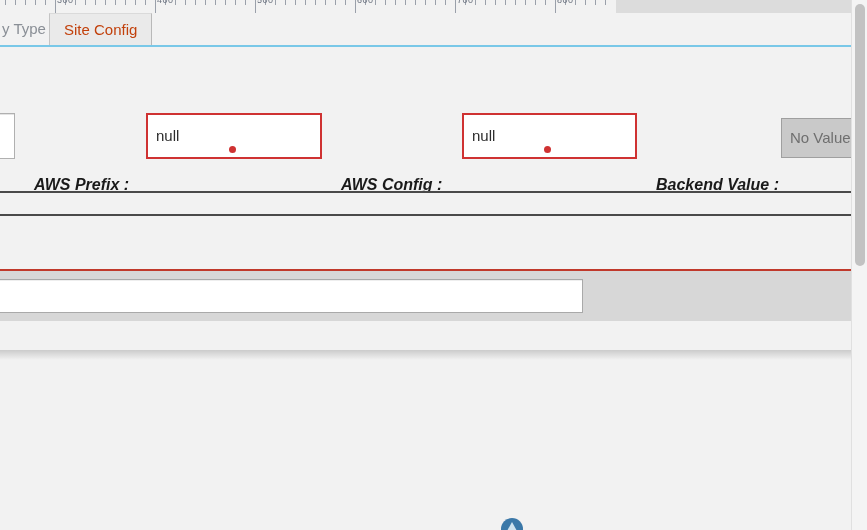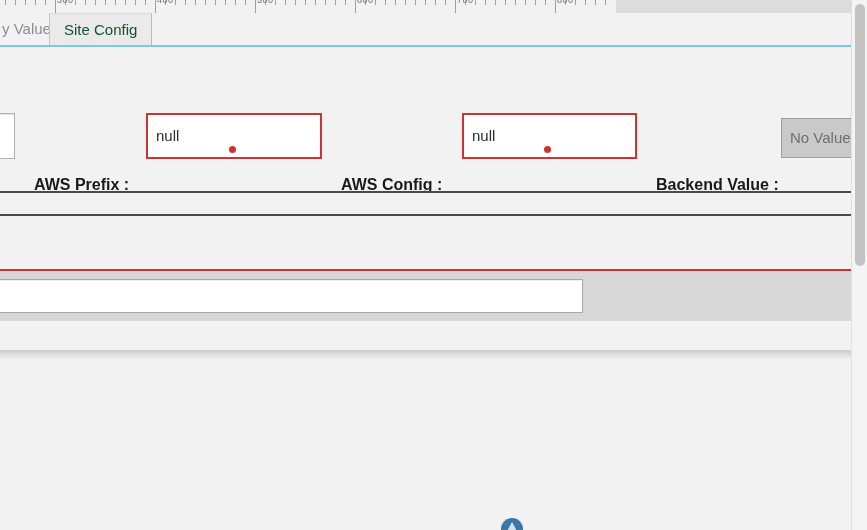--- a/index.html
+++ b/index.html
@@ -84,21 +84,21 @@
     white-space: nowrap;
   }
   .tab.inactive {
     left: -12px;
     color: #8a8f96;
     background: #f2f2f2;
     border-right: 1px solid #c4c4c4;
   }
   .tab.active {
     left: 49px;
-    color: #14532d;
+    color: #c2410c;
     background: #eaeaea;
     border-left: 1px solid #c4c4c4;
     border-right: 1px solid #b9b9b9;
     border-top: 1px solid #dadada;
   }
   .tabbar-underline {
     position: absolute;
     left: 0;
     top: 45px;
     width: 867px;
@@ -115,20 +115,21 @@
     height: 145px;
     background: #f2f2f2;
   }
   .field-label {
     position: absolute;
     font-size: 16px;
     font-weight: bold;
     color: #1a1a1a;
     white-space: nowrap;
     line-height: 20px;
+    font-style: italic;
   }
   .text-input {
     position: absolute;
     box-sizing: border-box;
     background: #ffffff;
     font-size: 15px;
     color: #2c2c2c;
     line-height: 34px;
     padding: 0 8px;
     white-space: nowrap;
@@ -317,21 +318,21 @@
         <div class="ruler-num" style="left: 257px;">500</div>
         <div class="ruler-num" style="left: 357px;">600</div>
         <div class="ruler-num" style="left: 457px;">700</div>
         <div class="ruler-num" style="left: 557px;">800</div>
       </div>
     <div class="ruler-rest"></div>
   </div>
 
   <div class="tabbar">
     <div class="tab inactive">
-      <span>y Value</span>
+      <span>y Type</span>
     </div>
     <div class="tab active">
       <span>Site Config</span>
     </div>
   </div>
   <div class="tabbar-underline"></div>
 
   <div class="form-panel">
 
     <div class="text-input plain" style="left:-18px; top:66px; width:33px; height:46px;"></div>

